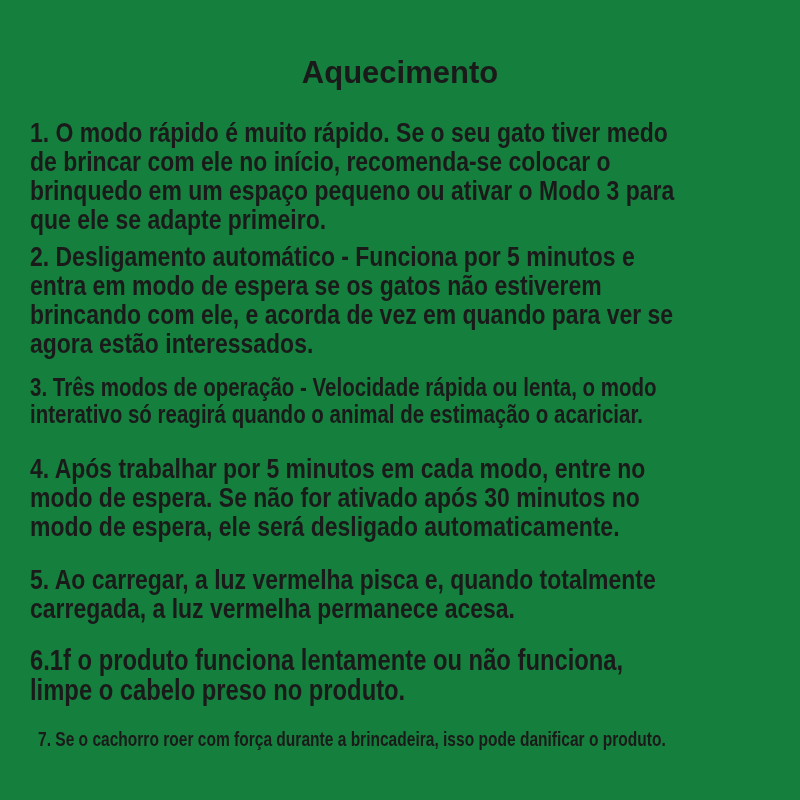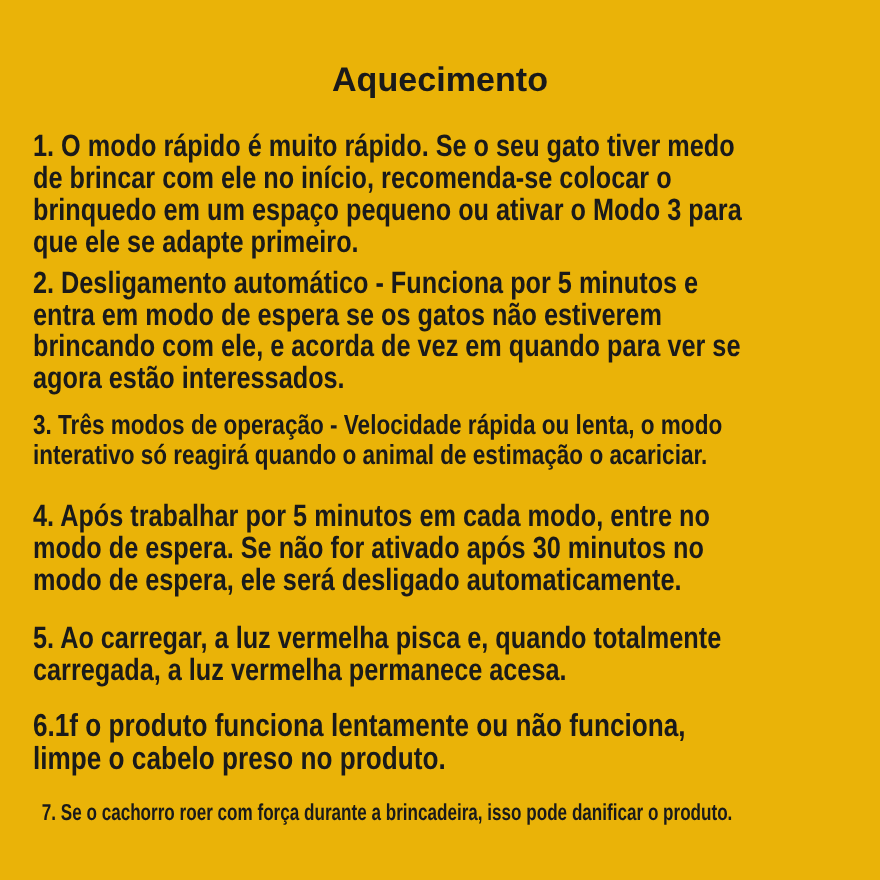--- a/index.html
+++ b/index.html
@@ -5,21 +5,21 @@
   html, body {
     margin: 0;
     padding: 0;
     background: #ffffff;
   }
   .page {
     position: relative;
     width: 800px;
     height: 800px;
     margin: 0 auto;
-    background: #eab308;
+    background: #15803d;
     overflow: hidden;
     box-sizing: border-box;
     padding: 0 0 0 30px;
     font-family: "Liberation Sans", sans-serif;
     color: #1a1a1a;
   }
   .title {
     margin: 0;
     padding-top: 56px;
     width: 740px;

